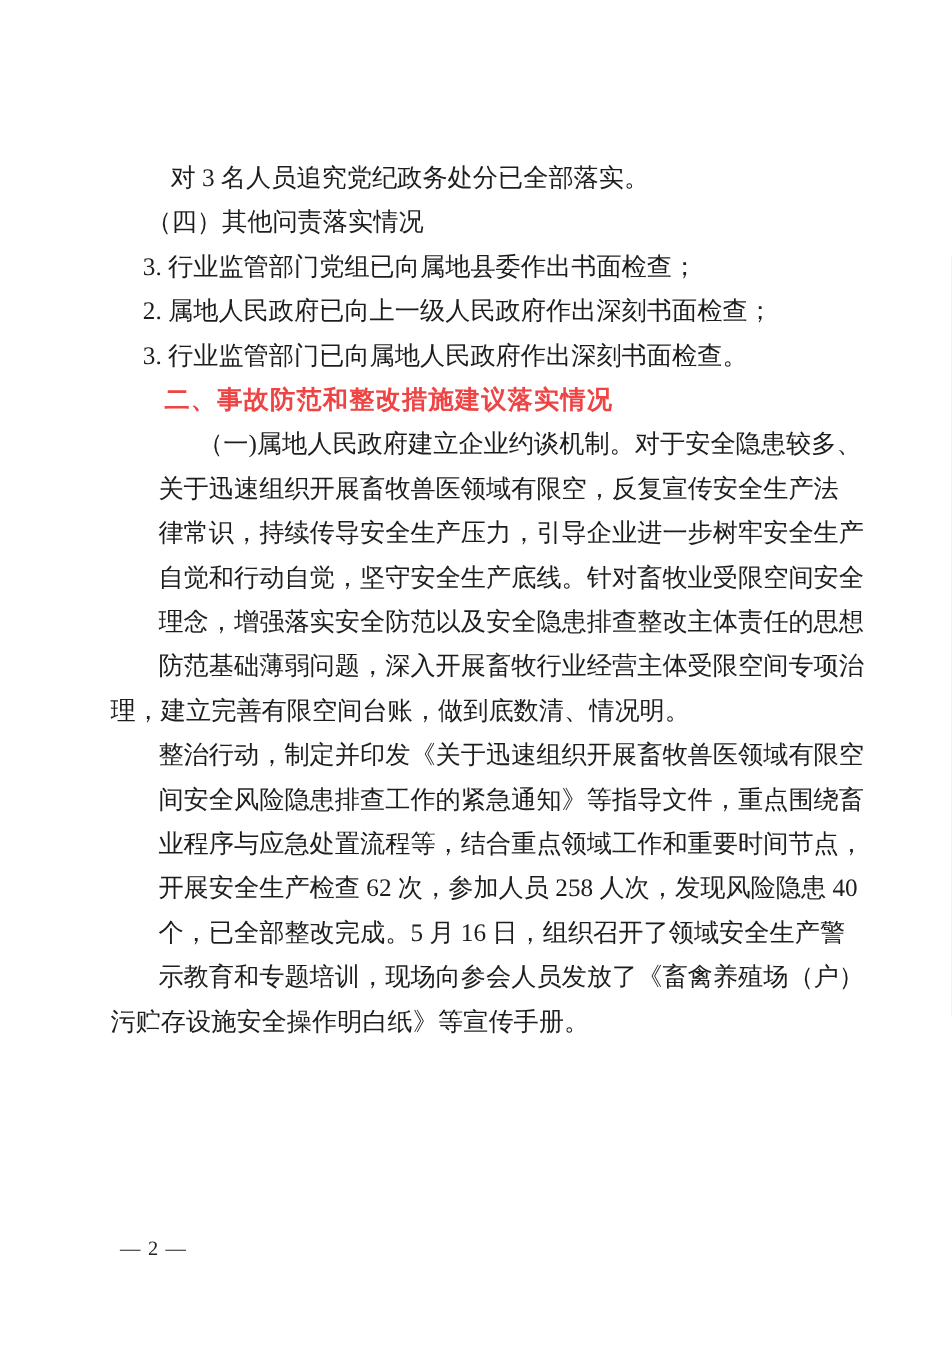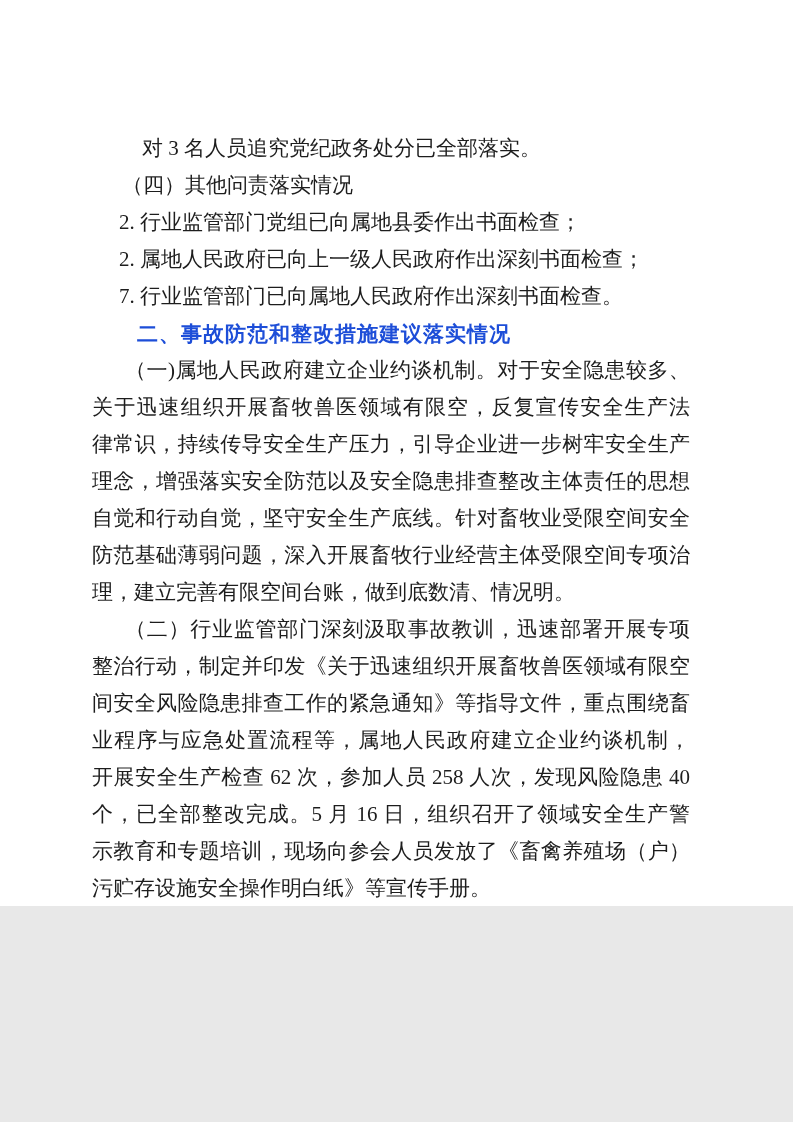--- a/index.html
+++ b/index.html
@@ -1,19 +1,19 @@
 <!DOCTYPE html>
 <html><head>
 <meta charset="utf-8">
 <style>
   html, body { margin: 0; padding: 0; background: #e8e8e8; }
   .page {
     position: relative;
     width: 793px;
-    height: 906px;
+    height: 1122px;
     margin: 0 auto;
     background: #ffffff;
     color: #1d1d1d;
     font-family: "Liberation Serif", "DejaVu Serif", serif;
     overflow: hidden;
   }
   .text-block {
     position: absolute;
     left: 92px;
     top: 130px;
@@ -21,64 +21,64 @@
   }
   .ln {
     height: 37px;
     line-height: 37px;
     font-size: 21px;
     white-space: nowrap;
   }
   .just {
     text-align: justify;
     text-align-last: justify;
+    margin-left: 40px;
   }
   .i50 { padding-left: 50px; }
   .i45 { padding-left: 45px; }
   .i33 { padding-left: 33px; }
   .i30 { padding-left: 30px; }
   .i27 { padding-left: 27px; }
   .kai { font-weight: normal; }
   .hei {
     font-family: "Liberation Sans", "DejaVu Sans", sans-serif;
     font-weight: bold;
     letter-spacing: 1px;
-    color: #1d4ed8;
+    color: #ef4444;
   }
   .page-number {
     position: absolute;
     left: 100px;
     top: 1031px;
     font-size: 17px;
     line-height: 20px;
     letter-spacing: 1px;
     color: #222222;
   }
 </style>
 </head>
 <body>
 
 <div class="page">
   <div class="text-block">
     <div class="ln i50">对 3 名人员追究党纪政务处分已全部落实。</div>
     <div class="ln i30 kai">（四）其他问责落实情况</div>
-    <div class="ln i27">2. 行业监管部门党组已向属地县委作出书面检查；</div>
+    <div class="ln i27">3. 行业监管部门党组已向属地县委作出书面检查；</div>
     <div class="ln i27">2. 属地人民政府已向上一级人民政府作出深刻书面检查；</div>
-    <div class="ln i27">7. 行业监管部门已向属地人民政府作出深刻书面检查。</div>
+    <div class="ln i27">3. 行业监管部门已向属地人民政府作出深刻书面检查。</div>
     <div class="ln i45 hei">二、事故防范和整改措施建议落实情况</div>
     <div class="ln i33 just">（一)属地人民政府建立企业约谈机制。对于安全隐患较多、</div>
     <div class="ln just">关于迅速组织开展畜牧兽医领域有限空，反复宣传安全生产法</div>
     <div class="ln just">律常识，持续传导安全生产压力，引导企业进一步树牢安全生产</div>
+    <div class="ln just">自觉和行动自觉，坚守安全生产底线。针对畜牧业受限空间安全</div>
     <div class="ln just">理念，增强落实安全防范以及安全隐患排查整改主体责任的思想</div>
-    <div class="ln just">自觉和行动自觉，坚守安全生产底线。针对畜牧业受限空间安全</div>
     <div class="ln just">防范基础薄弱问题，深入开展畜牧行业经营主体受限空间专项治</div>
     <div class="ln">理，建立完善有限空间台账，做到底数清、情况明。</div>
-    <div class="ln i33 just">（二）行业监管部门深刻汲取事故教训，迅速部署开展专项</div>
     <div class="ln just">整治行动，制定并印发《关于迅速组织开展畜牧兽医领域有限空</div>
     <div class="ln just">间安全风险隐患排查工作的紧急通知》等指导文件，重点围绕畜</div>
-    <div class="ln just">业程序与应急处置流程等，属地人民政府建立企业约谈机制，</div>
+    <div class="ln just">业程序与应急处置流程等，结合重点领域工作和重要时间节点，</div>
     <div class="ln just">开展安全生产检查 62 次，参加人员 258 人次，发现风险隐患 40</div>
     <div class="ln just">个，已全部整改完成。5 月 16 日，组织召开了领域安全生产警</div>
     <div class="ln just">示教育和专题培训，现场向参会人员发放了《畜禽养殖场（户）</div>
     <div class="ln">污贮存设施安全操作明白纸》等宣传手册。</div>
   </div>
   <div class="page-number">— 2 —</div>
 </div>
 
 </body></html>

